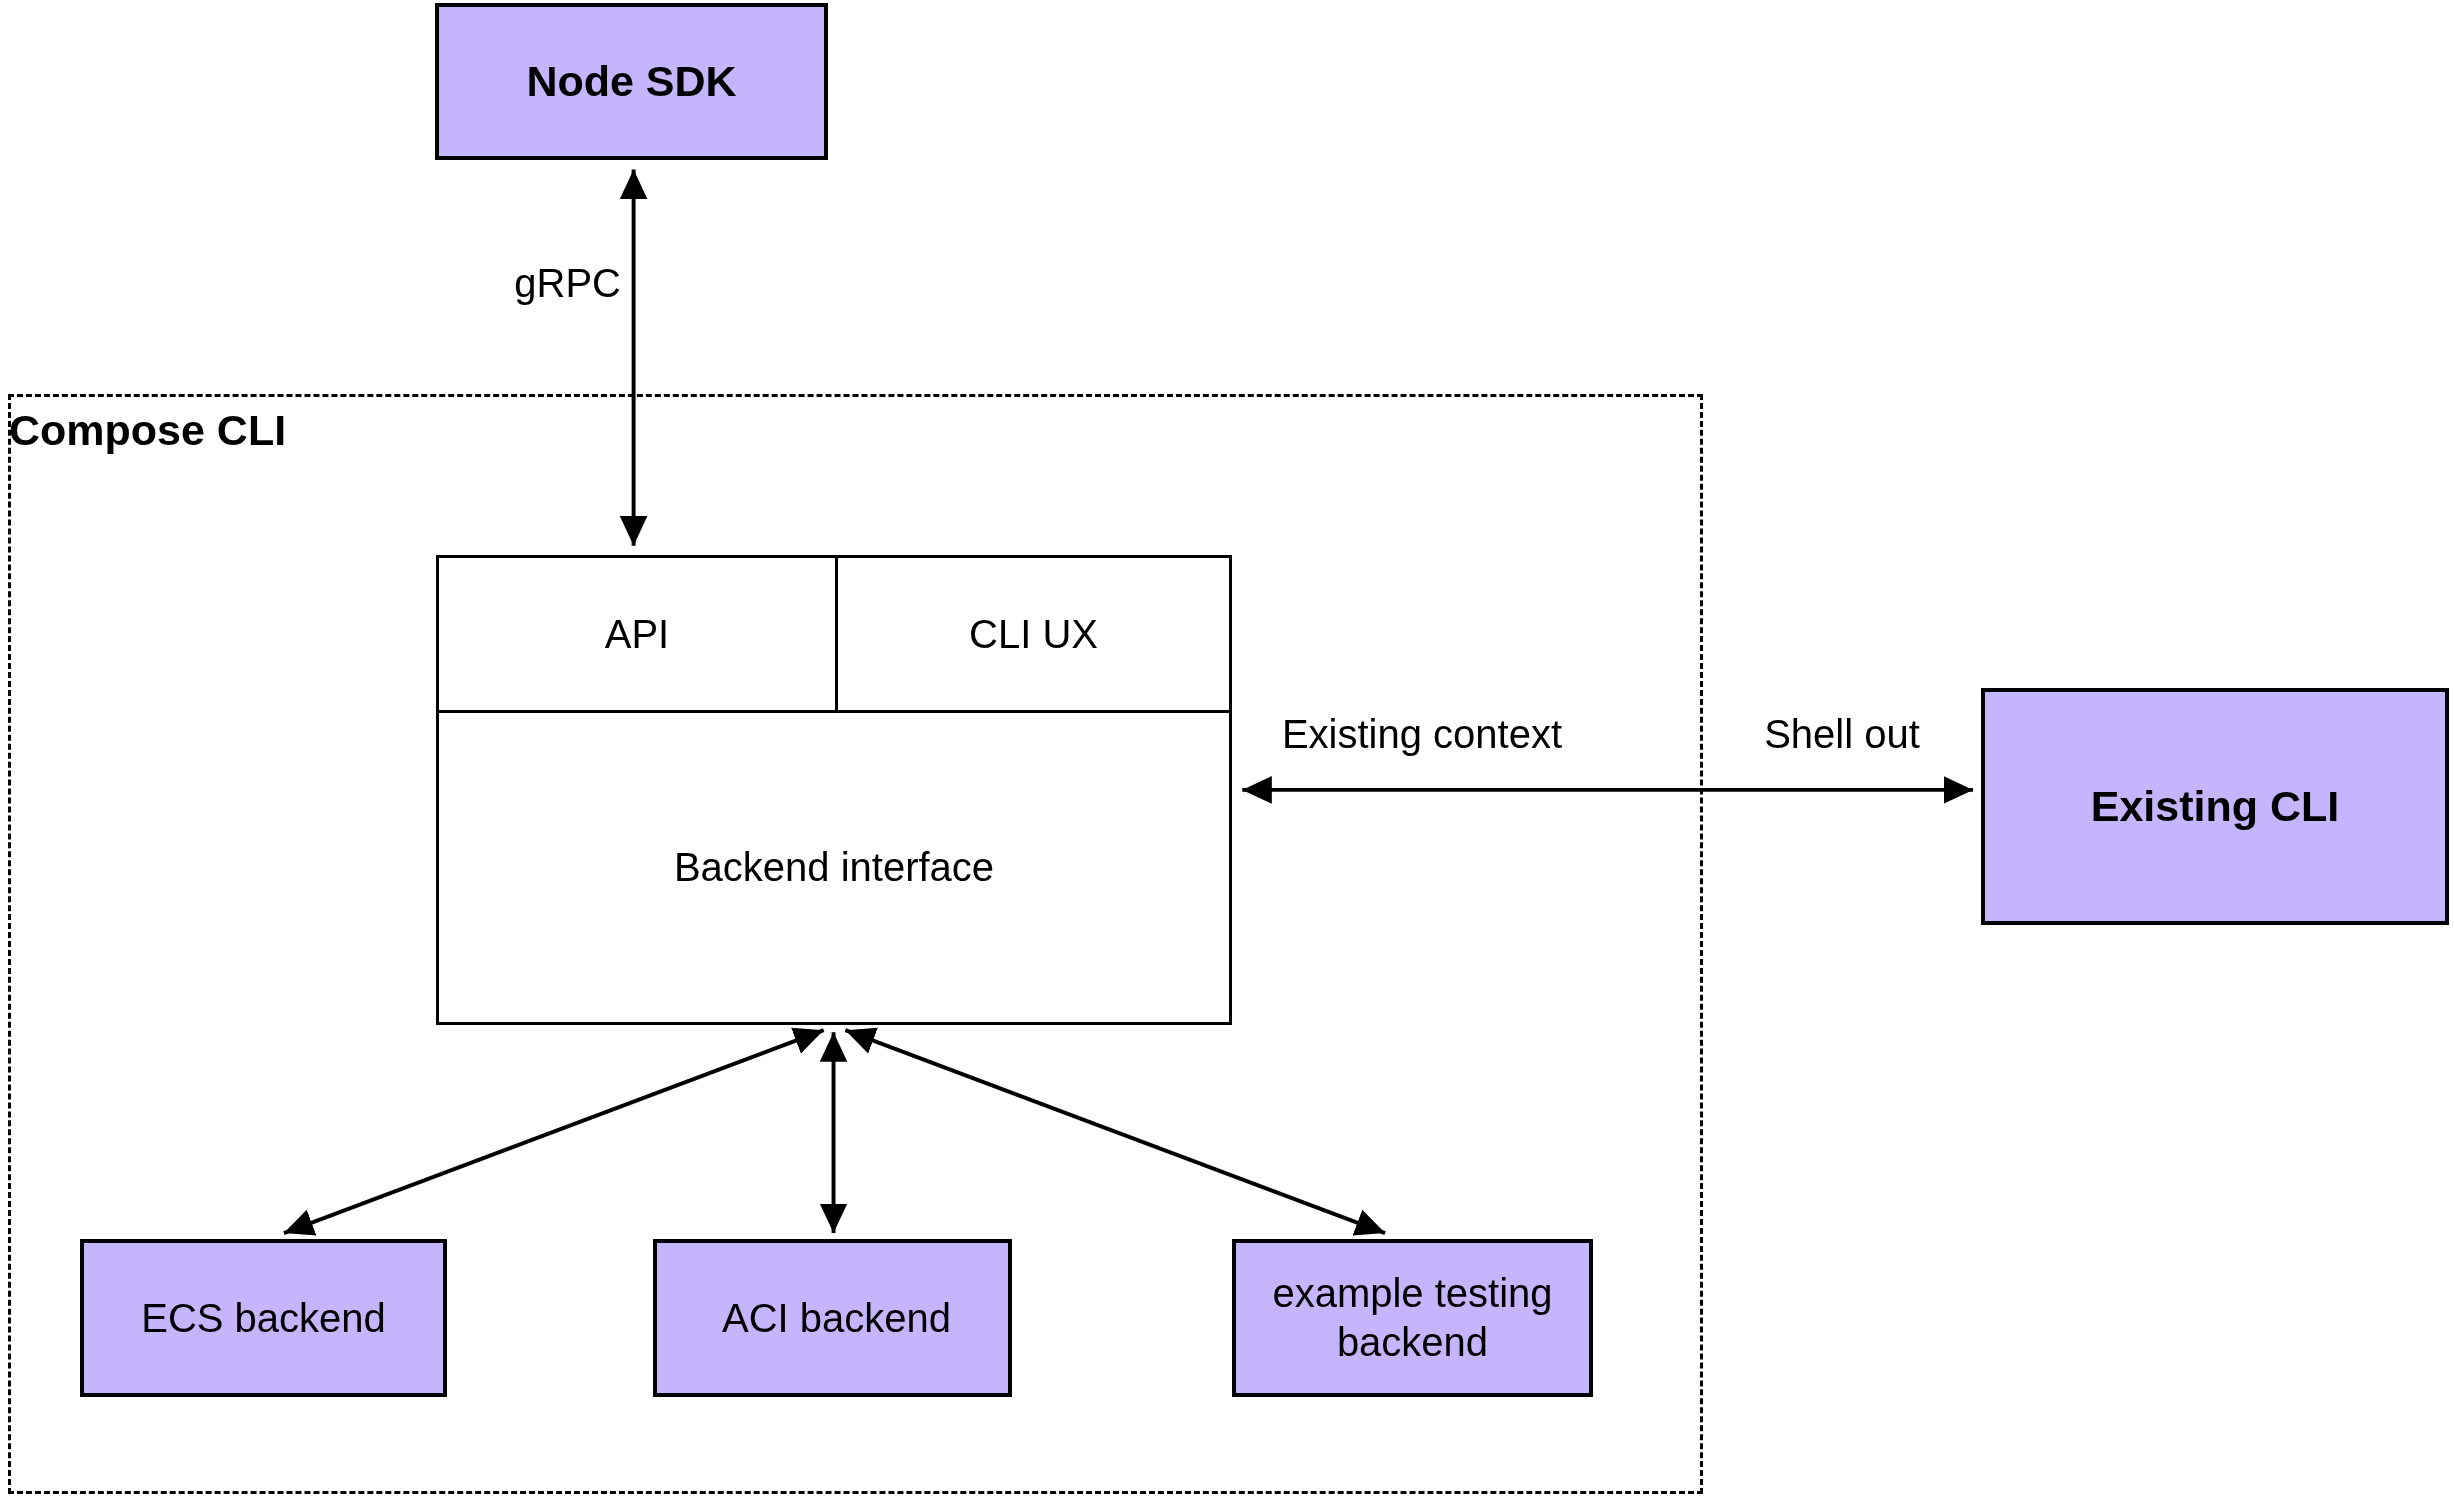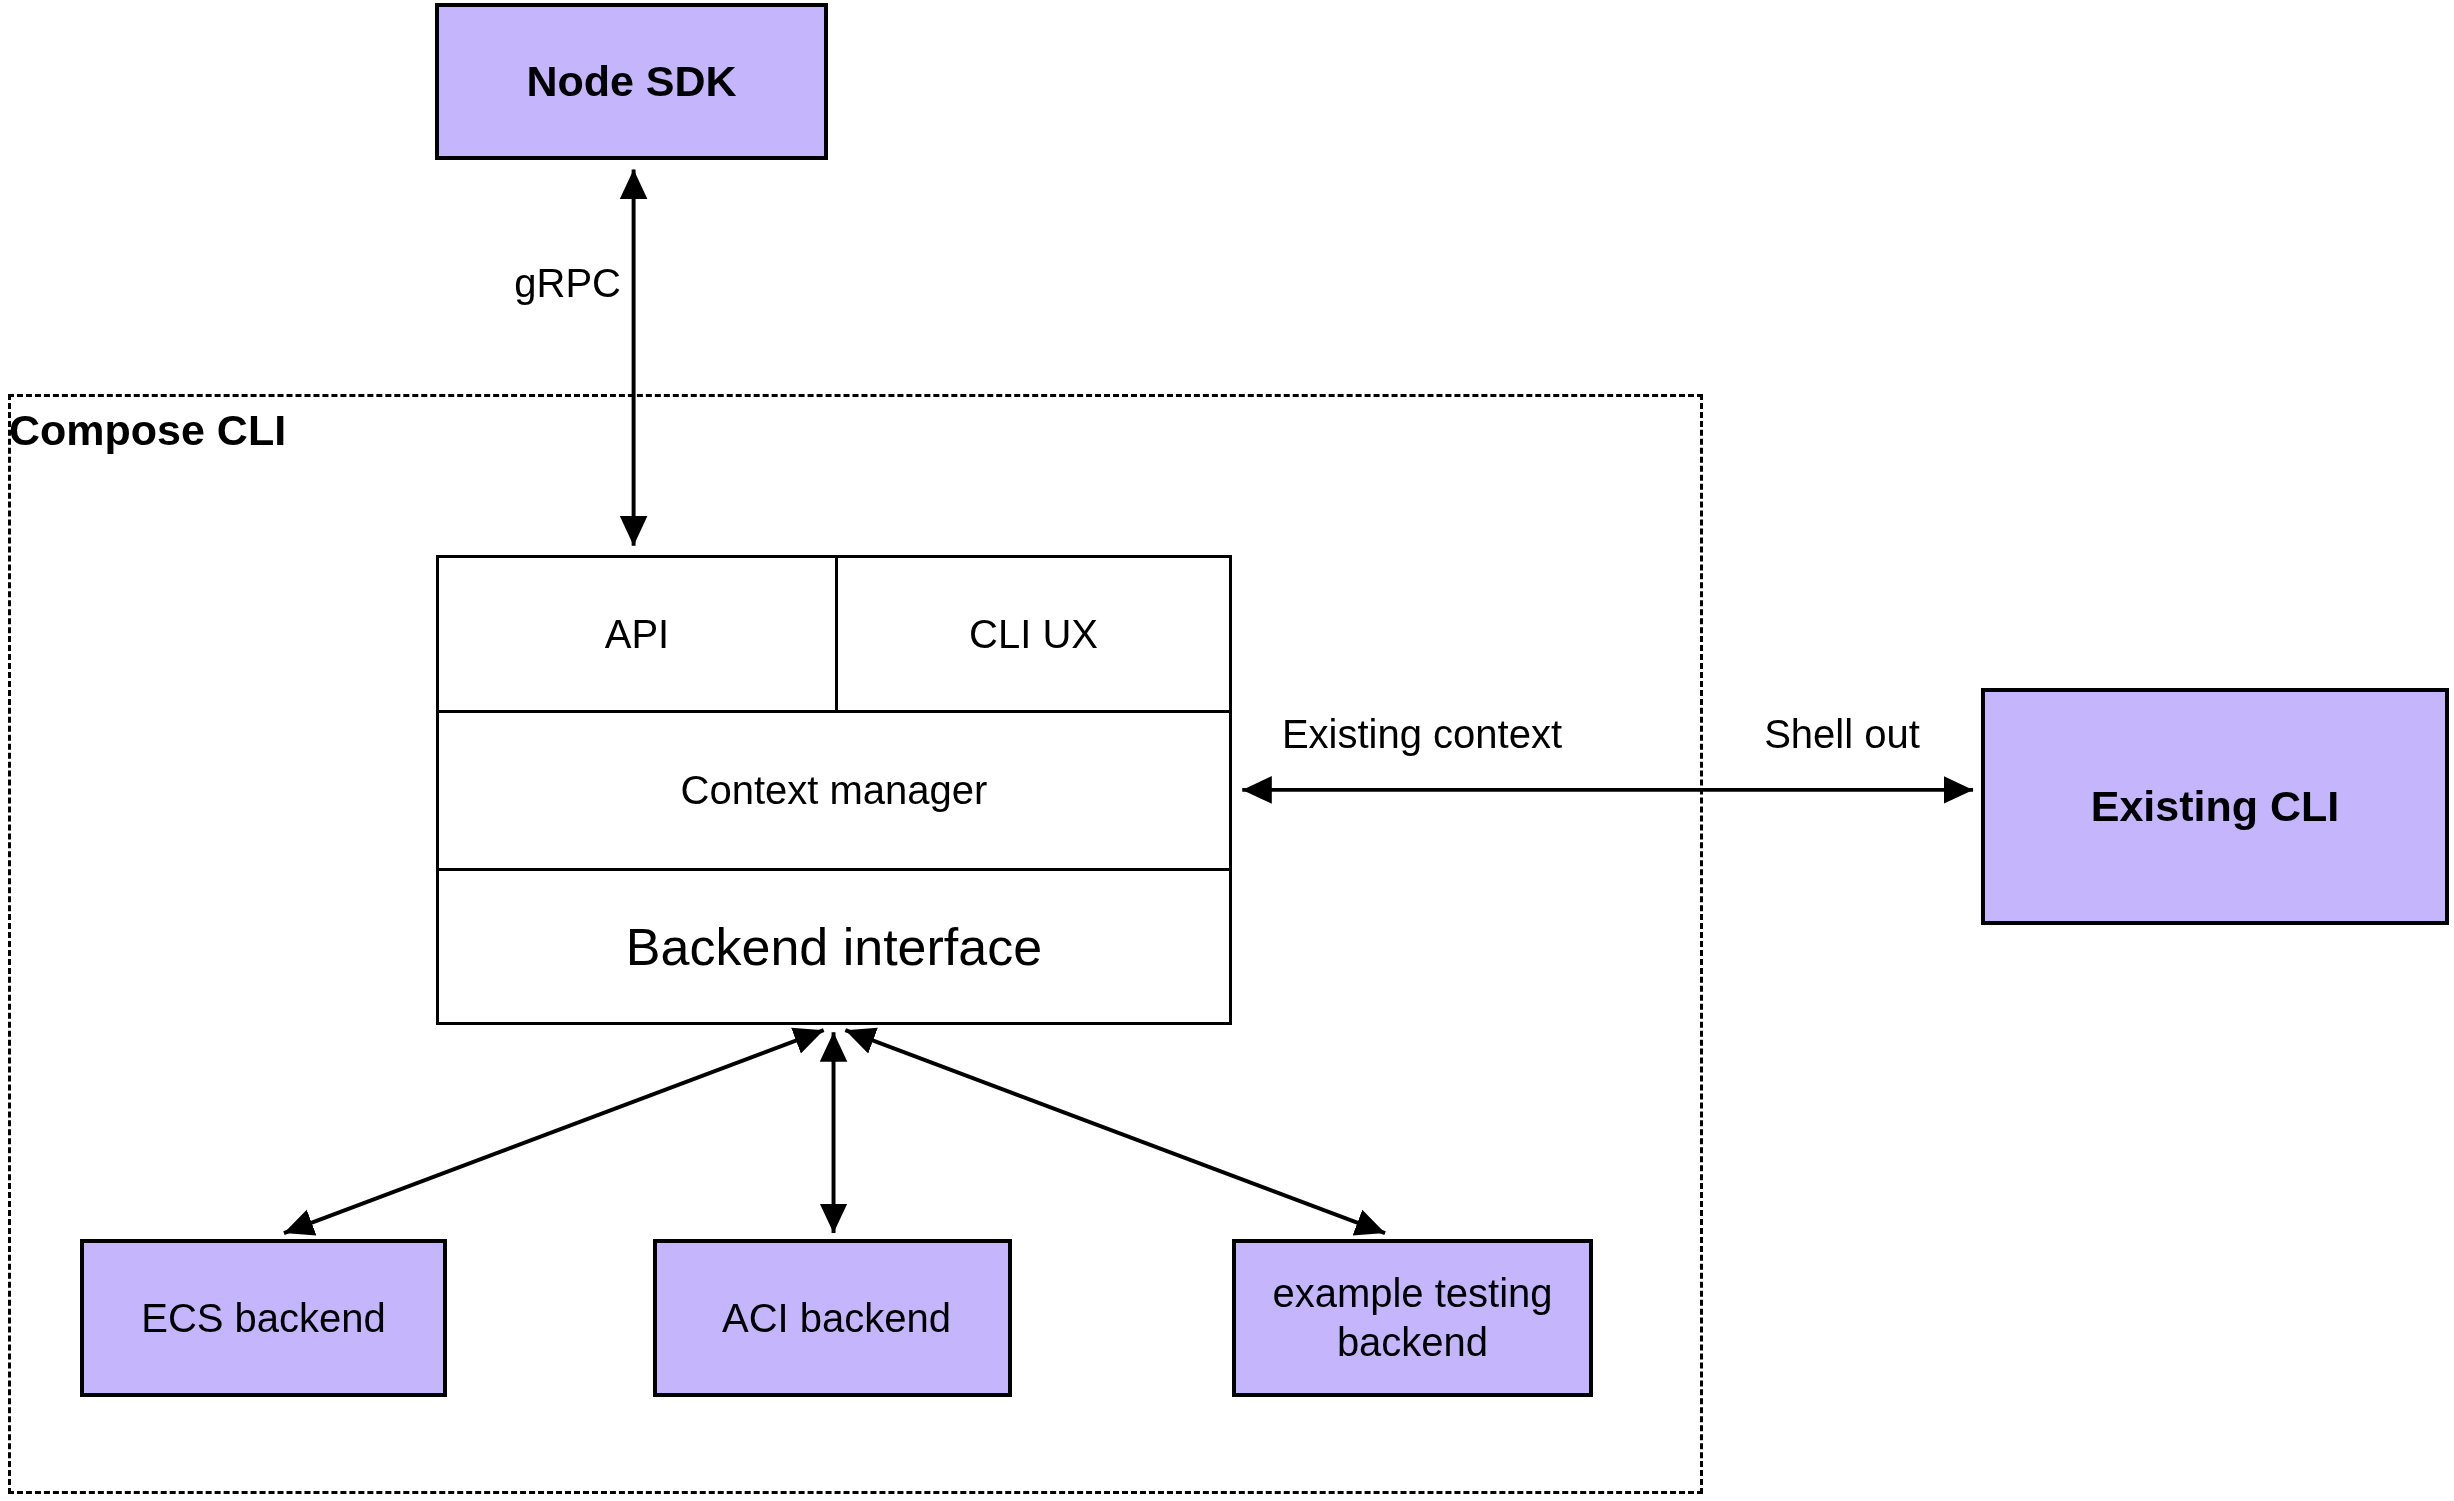--- a/index.html
+++ b/index.html
@@ -69,21 +69,21 @@
   #cli-ux-cell { flex: 1; }
   #context-manager-cell {
     height: 155px;
     border-bottom: 3.9px solid #000000;
     display: flex; align-items: center; justify-content: center;
     font-size: 40px;
   }
   #backend-interface-cell {
     flex: 1;
     display: flex; align-items: center; justify-content: center;
-    font-size: 52px;
+    font-size: 40px;
     border-radius: 20px;
   }
 
   
   #ecs-backend     { left: 80px;   top: 1239px; width: 367px; height: 158px; }
   #aci-backend     { left: 653px;  top: 1239px; width: 359px; height: 158px; padding-left: 8px; }
   #example-backend { left: 1232px; top: 1239px; width: 361px; height: 158px; line-height: 49px; }
   #example-backend .plain-text { padding: 0 19.7px; }
 
   
@@ -119,23 +119,20 @@
 
   <div id="component-stack">
     <div class="stack-row-top">
       <div class="stack-cell" id="api-cell">
         <span>API</span>
       </div>
       <div class="stack-cell" id="cli-ux-cell">
         <span>CLI UX</span>
       </div>
     </div>
-    <div id="context-manager-cell">
-      <span>Context manager</span>
-    </div>
     <div id="backend-interface-cell">
       <span>Backend interface</span>
     </div>
   </div>
 
   <div class="box" id="ecs-backend">
     <span class="plain-text">ECS backend</span>
   </div>
   <div class="box" id="aci-backend">
     <span class="plain-text">ACI backend</span>

